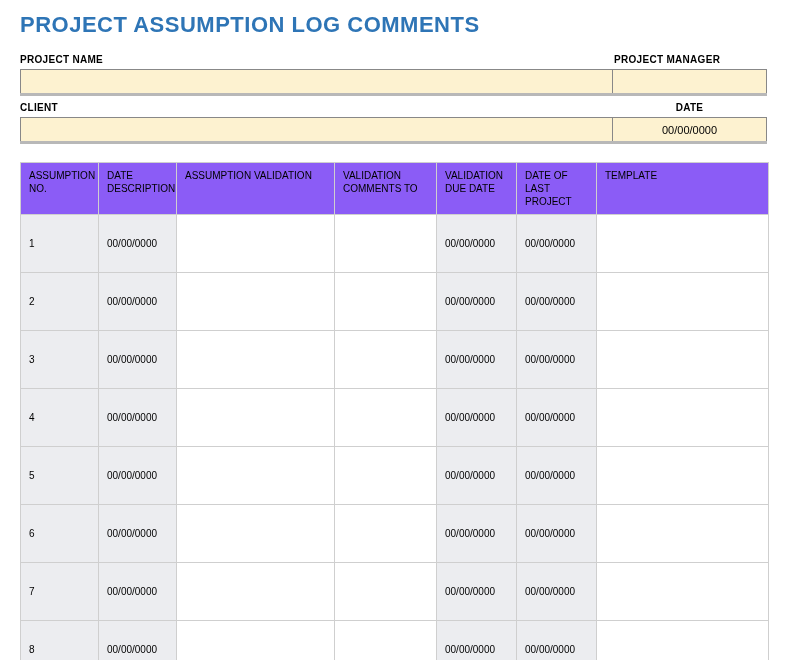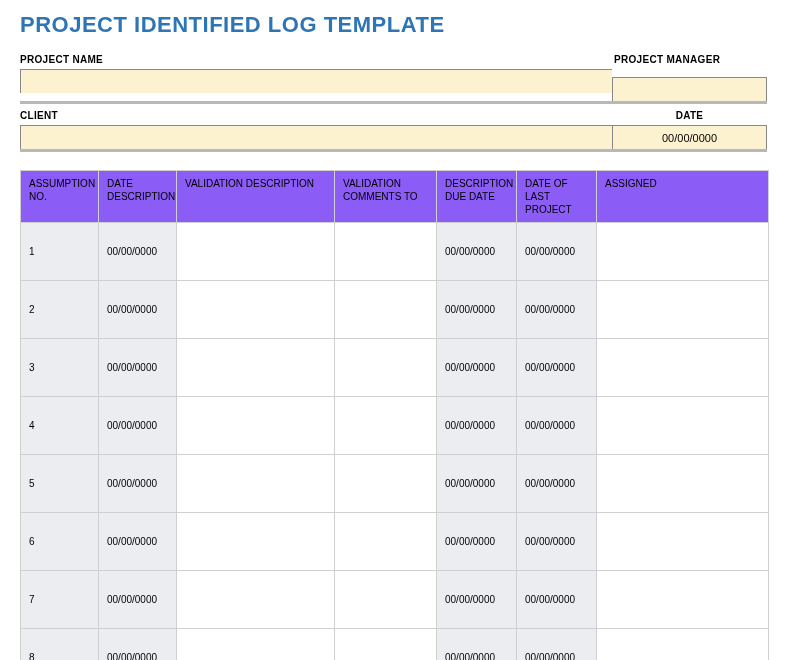--- a/index.html
+++ b/index.html
@@ -5,21 +5,21 @@
     * { box-sizing: border-box; margin: 0; padding: 0; }
     body { font-family: Arial, Helvetica, sans-serif; background: #fff; width: 787px; padding: 12px 20px 0 20px; }
     
     .title { color: #2e75b6; font-weight: bold; font-size: 22px; letter-spacing: 0.5px; margin-bottom: 14px; }
 
     .meta-row { display: flex; gap: 0; }
     .meta-label { font-size: 10px; letter-spacing: 0.3px; padding: 2px 0 4px 0; }
     .meta-field { height: 24px; background: #fdf2d0; border-top: 1px solid #888; border-left: 1px solid #888; border-right: 1px solid #888; }
     .meta-block { display: flex; flex-direction: column; }
     .meta-row-1 .left { flex: 1; }
-    .meta-row-1 .right { width: 155px; gap: 8px; }
+    .meta-row-1 .right { width: 155px; }
     .meta-row-1 .right .meta-label { text-align: left; padding-left: 2px; }
     .meta-row-1 .left .meta-field { border-right: none; }
     
     .meta-row-2 .left { flex: 1; }
     .meta-row-2 .right { width: 155px; }
     .meta-row-2 .right .meta-label { text-align: center; }
     .meta-row-2 .left .meta-field { border-right: none; }
     .meta-row-2 .right .meta-field { text-align: center; font-size: 11px; line-height: 24px; }
 
     .meta-block .meta-label { font-weight: bold; color: #000; }
@@ -46,21 +46,21 @@
     tbody td:nth-child(2),
     tbody td:nth-child(5),
     tbody td:nth-child(6) { background: #ecedf0; }
     tbody td:nth-child(3),
     tbody td:nth-child(4),
     tbody td:nth-child(7) { background: #fff; }
   </style>
 </head>
 <body>
 
-<div class="title">PROJECT IDENTIFIED LOG TEMPLATE</div>
+<div class="title">PROJECT ASSUMPTION LOG COMMENTS</div>
 
 <div class="meta-row meta-row-1">
   <div class="meta-block left">
     <div class="meta-label">PROJECT NAME</div>
     <div class="meta-field"></div>
   </div>
   <div class="meta-block right">
     <div class="meta-label">PROJECT MANAGER</div>
     <div class="meta-field"></div>
   </div>
@@ -86,25 +86,25 @@
       <col class="c3">
       <col class="c4">
       <col class="c5">
       <col class="c6">
       <col class="c7">
   </colgroup>
   <thead>
     <tr>
       <th>ASSUMPTION NO.</th>
       <th>DATE DESCRIPTION</th>
-      <th>VALIDATION DESCRIPTION</th>
+      <th>ASSUMPTION VALIDATION</th>
       <th>VALIDATION COMMENTS TO</th>
-      <th>DESCRIPTION DUE DATE</th>
+      <th>VALIDATION DUE DATE</th>
       <th>DATE OF LAST PROJECT</th>
-      <th>ASSIGNED</th>
+      <th>TEMPLATE</th>
     </tr>
   </thead>
   <tbody id="tbody">
       <tr>
         <td>1</td>
         <td>00/00/0000</td>
         <td></td>
         <td></td>
         <td>00/00/0000</td>
         <td>00/00/0000</td>

